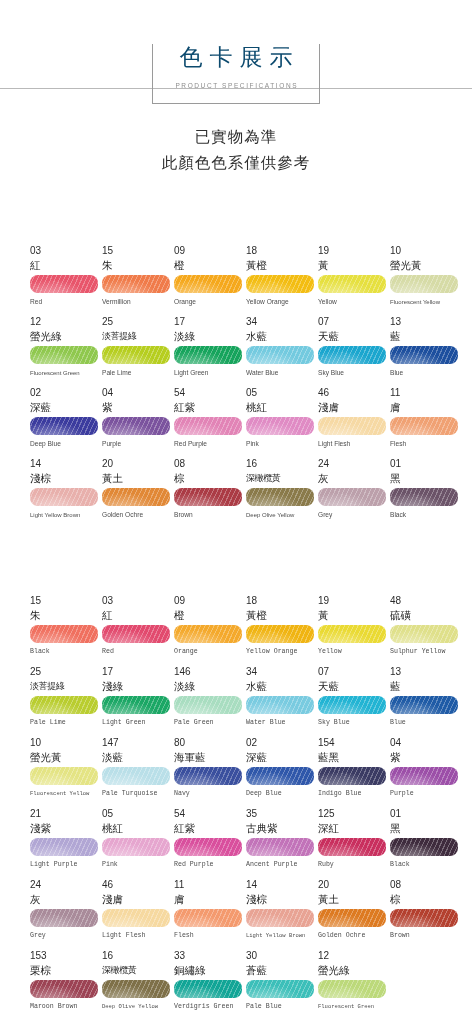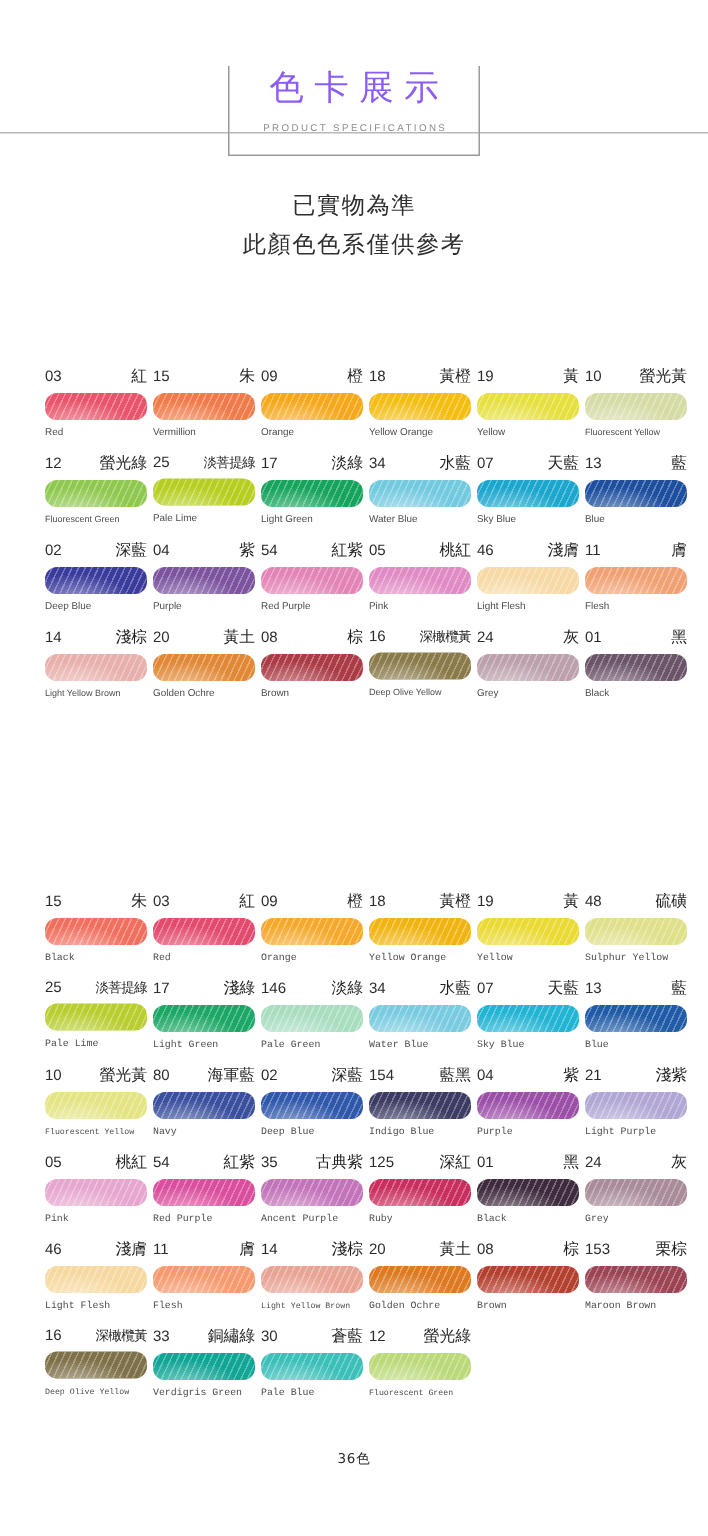--- a/index.html
+++ b/index.html
@@ -48,22 +48,22 @@
   .title-main {
     position: absolute;
     left: 50%;
     transform: translateX(-50%);
     top: 0px;
     background: #ffffff;
     padding: 0 14px;
     font-size: 23px;
     letter-spacing: 7px;
     text-indent: 7px;
-    color: #8b5cf6;
-    font-family: Liberation Serif, serif;
+    color: #0c4a6e;
+    font-family: Liberation Mono, monospace;
     white-space: nowrap;
     line-height: 30px;
   }
   .title-sub {
     position: absolute;
     left: 50%;
     transform: translateX(-50%);
     top: 38px;
     font-size: 6.5px;
     letter-spacing: 1.6px;
@@ -103,20 +103,21 @@
   .swatch-cell {
     width: 68px;
     margin-bottom: 8px;
   }
   .sw-head {
     display: flex;
     justify-content: space-between;
     align-items: baseline;
     line-height: 14px;
     margin-bottom: 3px;
+    flex-direction: column;
   }
   .sw-num {
     font-size: 10px;
     color: #2b2b2b;
     font-family: "Liberation Sans", sans-serif;
   }
   .sw-cn {
     font-size: 10.5px;
     color: #1f1f1f;
     font-family: "DejaVu Sans", sans-serif;
@@ -476,20 +477,28 @@
       <div class="swatch-cell">
         <div class="sw-head">
           <span class="sw-num">10</span>
           <span class="sw-cn">螢光黃</span>
         </div>
         <div class="sw-chip" style="background: rgb(228, 228, 132);"></div>
         <div class="sw-name nm-long">Fluorescent Yellow</div>
       </div>
       <div class="swatch-cell">
         <div class="sw-head">
+          <span class="sw-num">147</span>
+          <span class="sw-cn">淡藍</span>
+        </div>
+        <div class="sw-chip" style="background: rgb(185, 223, 232);"></div>
+        <div class="sw-name">Pale Turquoise</div>
+      </div>
+      <div class="swatch-cell">
+        <div class="sw-head">
           <span class="sw-num">80</span>
           <span class="sw-cn">海軍藍</span>
         </div>
         <div class="sw-chip" style="background: rgb(58, 79, 158);"></div>
         <div class="sw-name">Navy</div>
       </div>
       <div class="swatch-cell">
         <div class="sw-head">
           <span class="sw-num">02</span>
           <span class="sw-cn">深藍</span>

